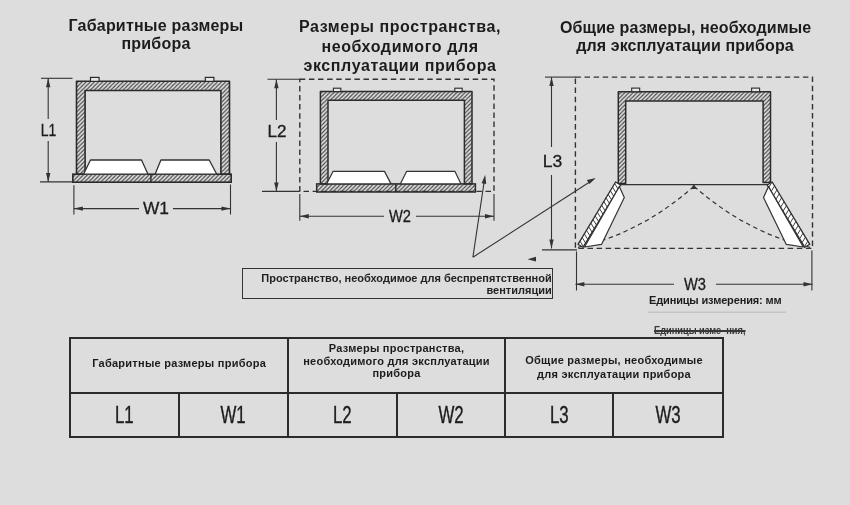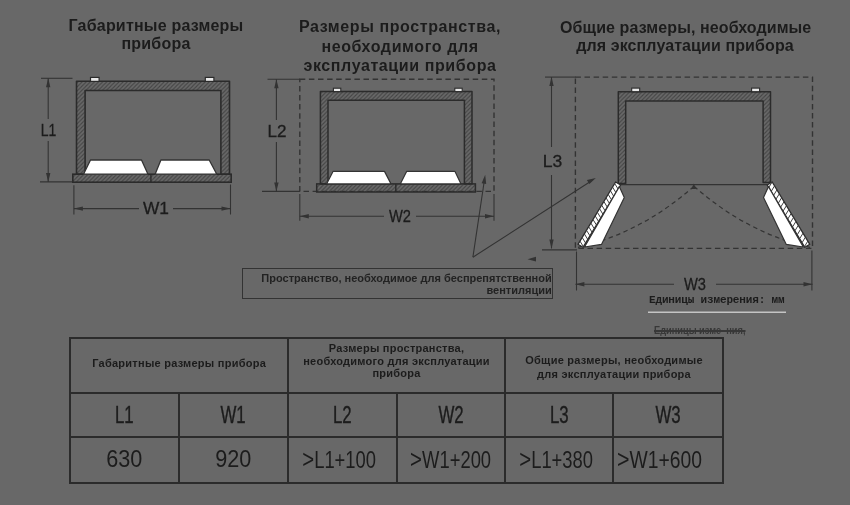--- a/index.html
+++ b/index.html
@@ -1,35 +1,35 @@
 <!DOCTYPE html>
 <html><head>
 <meta charset="utf-8">
 <style>
   html,body{margin:0;padding:0;background:#fff;}
-  #page{position:relative;width:850px;height:505px;background:#ef4444;overflow:hidden;filter:grayscale(1);
+  #page{position:relative;width:850px;height:505px;background:#bef264;overflow:hidden;filter:grayscale(1);
         font-family:"Liberation Sans",sans-serif;color:#1c1c1c;}
   .title{position:absolute;text-align:center;font-weight:bold;font-size:16px;
          line-height:19px;letter-spacing:0.2px;color:#1c1c1c;white-space:nowrap;}
   svg{position:absolute;left:0;top:0;}
   #ventbox{position:absolute;left:242px;top:268px;width:310.7px;
            border:1.4px solid #333;text-align:right;font-weight:bold;font-size:11px;
            line-height:12.2px;padding-top:3.2px;color:#222;box-sizing:border-box;height:31.3px;}
   table{position:absolute;left:69.3px;top:336.7px;border-collapse:collapse;table-layout:fixed;}
   td{border:2px solid #2b2b2b;text-align:center;vertical-align:middle;padding:0;}
   .th{font-weight:bold;font-size:11px;line-height:12.7px;letter-spacing:0.25px;color:#1c1c1c;vertical-align:top;}
   .lab{font-size:24px;}
   .val{font-size:23px;}
   .gt{font-style:normal;font-size:25.5px;}
   .cond{display:inline-block;transform:scaleX(0.70);transform-origin:50% 50%;-webkit-text-stroke:0.4px #1c1c1c;}
   .condn{display:inline-block;transform:scaleX(0.94);transform-origin:50% 50%;}
   .condv{display:inline-block;transform:scaleX(0.80);transform-origin:50% 50%;margin-right:7px;}
   .condw{display:inline-block;transform:scaleX(0.84);transform-origin:0 50%;}
   #units{position:absolute;left:649px;top:293.5px;font-weight:bold;
-         font-size:11px;letter-spacing:-0.15px;color:#1c1c1c;white-space:nowrap;font-family:Liberation Mono, monospace;}
+         font-size:11px;letter-spacing:-0.15px;color:#1c1c1c;white-space:nowrap;}
   #ghost{position:absolute;left:654px;top:323.5px;font-weight:bold;font-size:10.5px;
          color:#383838;filter:blur(0.65px);text-decoration:line-through;text-decoration-thickness:1.8px;
          white-space:nowrap;transform:scaleX(0.88);transform-origin:0 50%;}
 </style>
 </head>
 <body>
 <div id="page">
 
   <div class="title" style="left:46px;top:17px;width:220px;line-height:18px;">Габаритные размеры<br>прибора</div>
 
@@ -279,23 +279,15 @@
 
       <tr style="height:43.4px">
         <td class="lab"><span class="cond">L1</span></td>
         <td class="lab"><span class="cond">W1</span></td>
         <td class="lab"><span class="cond">L2</span></td>
         <td class="lab"><span class="cond">W2</span></td>
         <td class="lab"><span class="cond">L3</span></td>
         <td class="lab"><span class="cond">W3</span></td>
       </tr>
 
-      <tr style="height:46.2px">
-        <td class="val"><span class="condn">630</span></td>
-        <td class="val"><span class="condn">920</span></td>
-        <td class="val"><span class="condv"><i class="gt">&gt;</i>L1+100</span></td>
-        <td class="val"><span class="condv" style="margin-right:0"><i class="gt">&gt;</i>W1+200</span></td>
-        <td class="val"><span class="condv"><i class="gt">&gt;</i>L1+380</span></td>
-        <td class="val" style="text-align:left;padding-left:3px;"><span class="condw"><i class="gt">&gt;</i>W1+600</span></td>
-      </tr>
     </tbody>
   </table>
 </div>
 
 </body></html>

